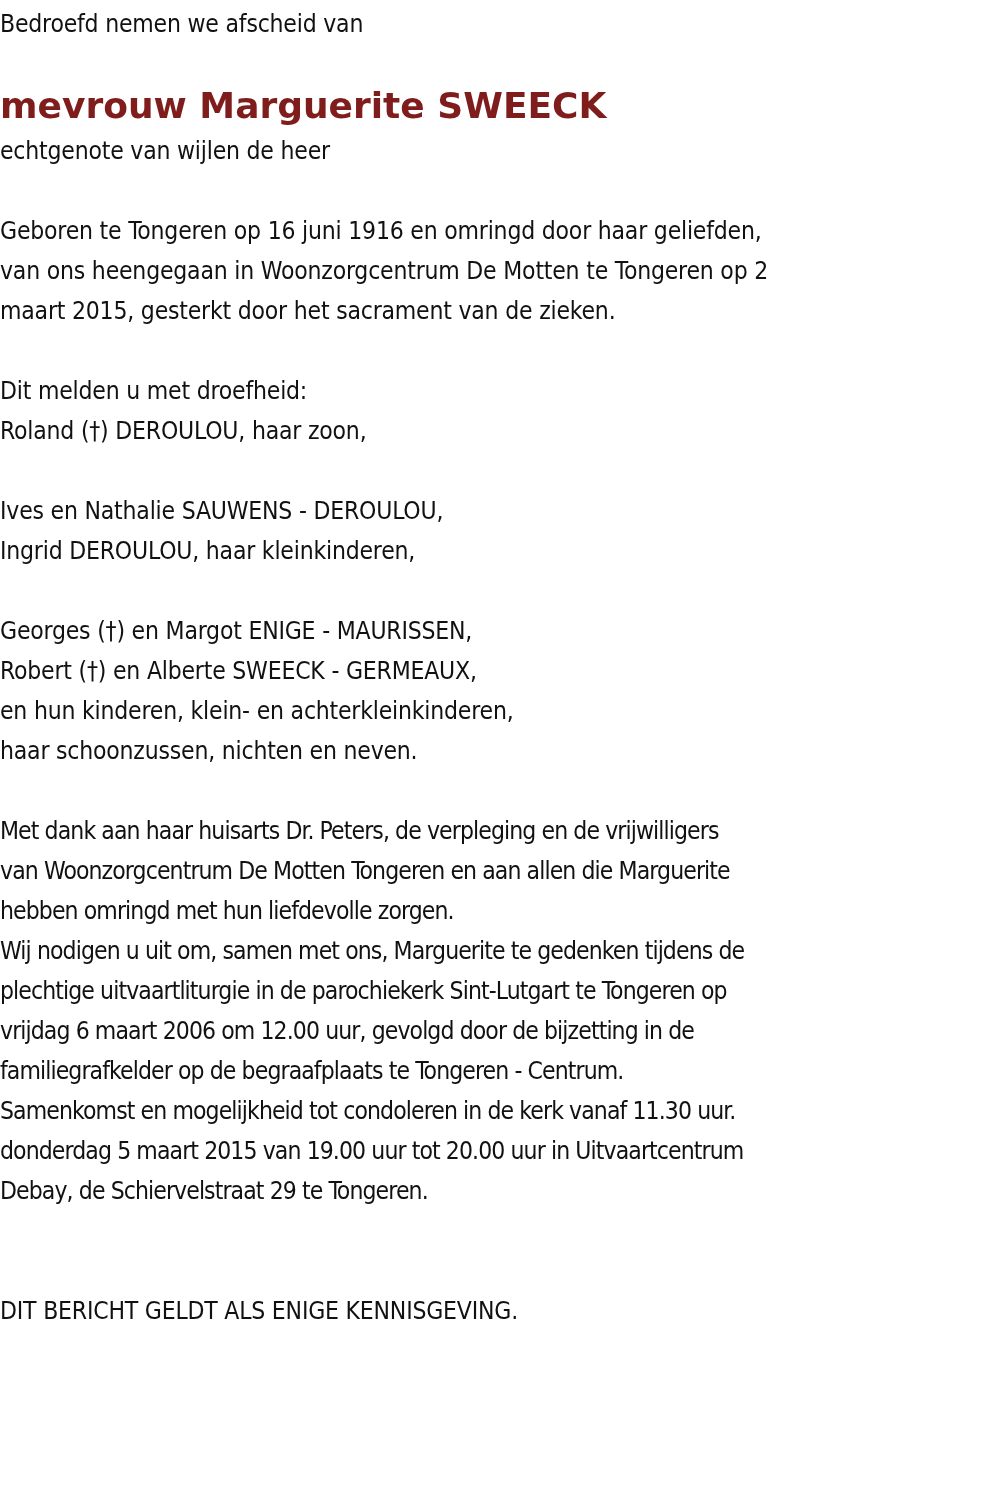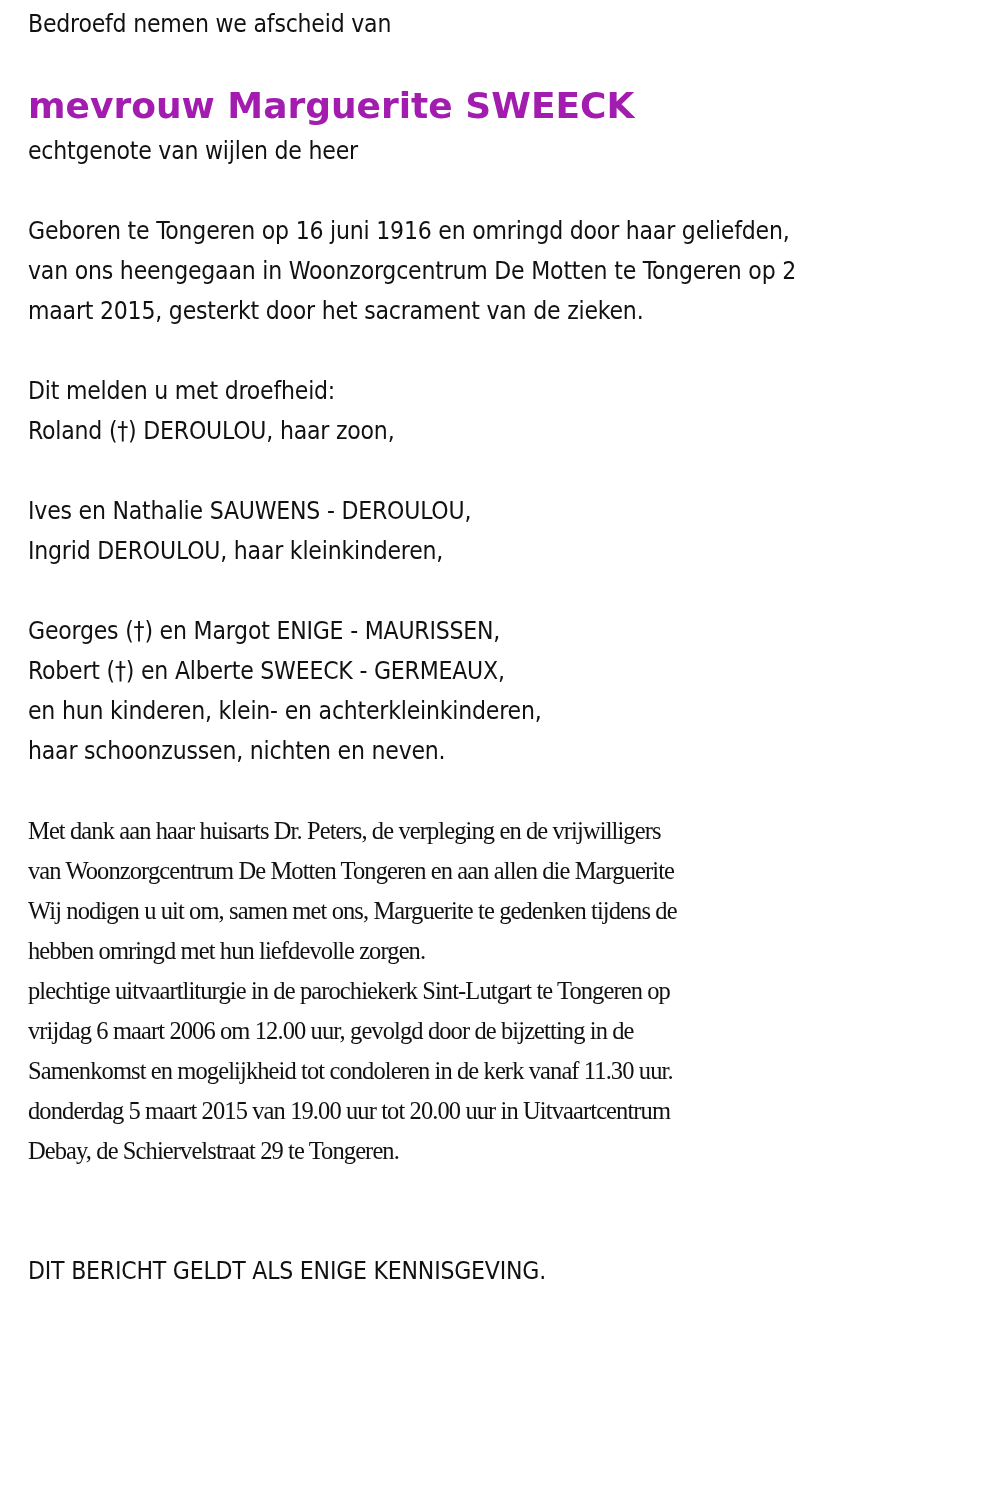--- a/index.html
+++ b/index.html
@@ -1,33 +1,33 @@
 <!DOCTYPE html>
 <html><head>
 <meta charset="utf-8">
 <style>
   html, body { margin: 0; padding: 0; background: #ffffff; }
   body {
     width: 1000px; height: 1504px; overflow: hidden;
     font-family: "DejaVu Sans", sans-serif;
     color: #111111;
   }
-  .doc { position: relative; padding: 4px 0 0 28px; }
+  .doc { position: relative; padding: 4px 0 0 0; }
   .line {
     font-size: 24.5px; line-height: 40px; height: 40px;
     white-space: nowrap; letter-spacing: -0.2px;
     font-stretch: condensed;
   }
   .blank { height: 40px; }
   .title {
     margin-top: 37px;
     font-size: 36px; font-weight: bold; line-height: 50px; height: 50px;
-    white-space: nowrap; letter-spacing: 0px; color: #a21caf;
+    white-space: nowrap; letter-spacing: 0px; color: #7f1d1d;
   }
-  .narrow { letter-spacing: -0.9px; font-family: Liberation Serif, serif; }
+  .narrow { letter-spacing: -0.9px; }
 </style>
 </head>
 <body>
 
 <div class="doc">
   <div class="line">Bedroefd nemen we afscheid van</div>
 
   <div class="title">mevrouw Marguerite SWEECK</div>
 
   <div class="line">echtgenote van wijlen de heer</div>
@@ -52,24 +52,25 @@
 
   <div class="line">Georges (†) en Margot ENIGE - MAURISSEN,</div>
   <div class="line">Robert (†) en Alberte SWEECK - GERMEAUX,</div>
   <div class="line">en hun kinderen, klein- en achterkleinkinderen,</div>
   <div class="line">haar schoonzussen, nichten en neven.</div>
 
   <div class="blank"></div>
 
   <div class="line narrow">Met dank aan haar huisarts Dr. Peters, de verpleging en de vrijwilligers</div>
   <div class="line narrow">van Woonzorgcentrum De Motten Tongeren en aan allen die Marguerite</div>
+  <div class="line narrow">hebben omringd met hun liefdevolle zorgen.</div>
   <div class="line narrow">Wij nodigen u uit om, samen met ons, Marguerite te gedenken tijdens de</div>
-  <div class="line narrow">hebben omringd met hun liefdevolle zorgen.</div>
   <div class="line narrow">plechtige uitvaartliturgie in de parochiekerk Sint-Lutgart te Tongeren op</div>
   <div class="line narrow">vrijdag 6 maart 2006 om 12.00 uur, gevolgd door de bijzetting in de</div>
+  <div class="line narrow">familiegrafkelder op de begraafplaats te Tongeren - Centrum.</div>
   <div class="line narrow">Samenkomst en mogelijkheid tot condoleren in de kerk vanaf 11.30 uur.</div>
   <div class="line narrow">donderdag 5 maart 2015 van 19.00 uur tot 20.00 uur in Uitvaartcentrum</div>
   <div class="line narrow">Debay, de Schiervelstraat 29 te Tongeren.</div>
 
   <div class="blank"></div>
 
 
   <div class="blank"></div>
 
   <div class="line">DIT BERICHT GELDT ALS ENIGE KENNISGEVING.</div>

